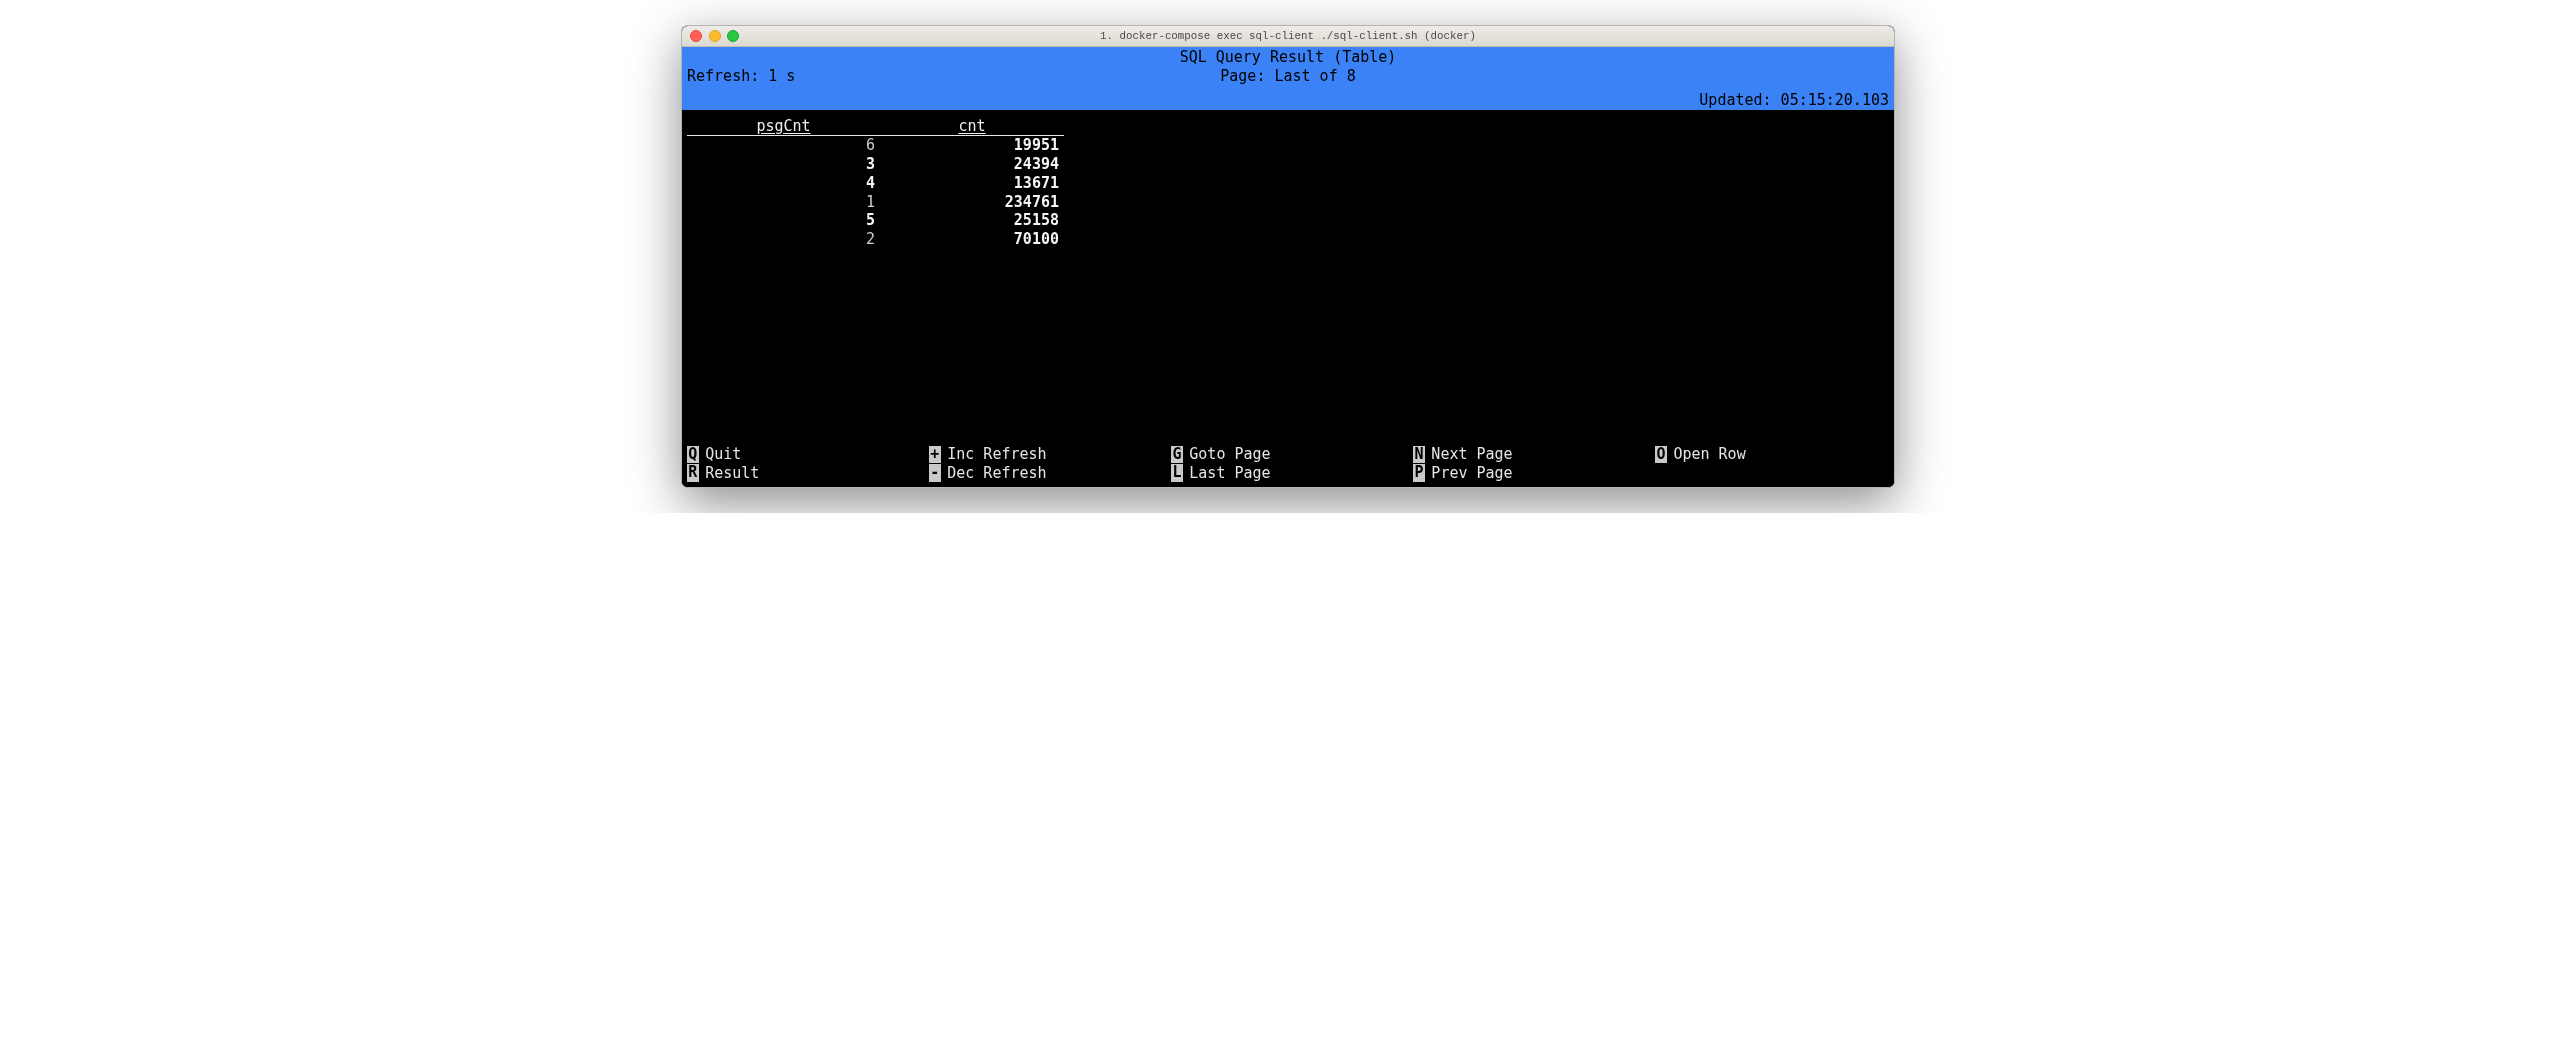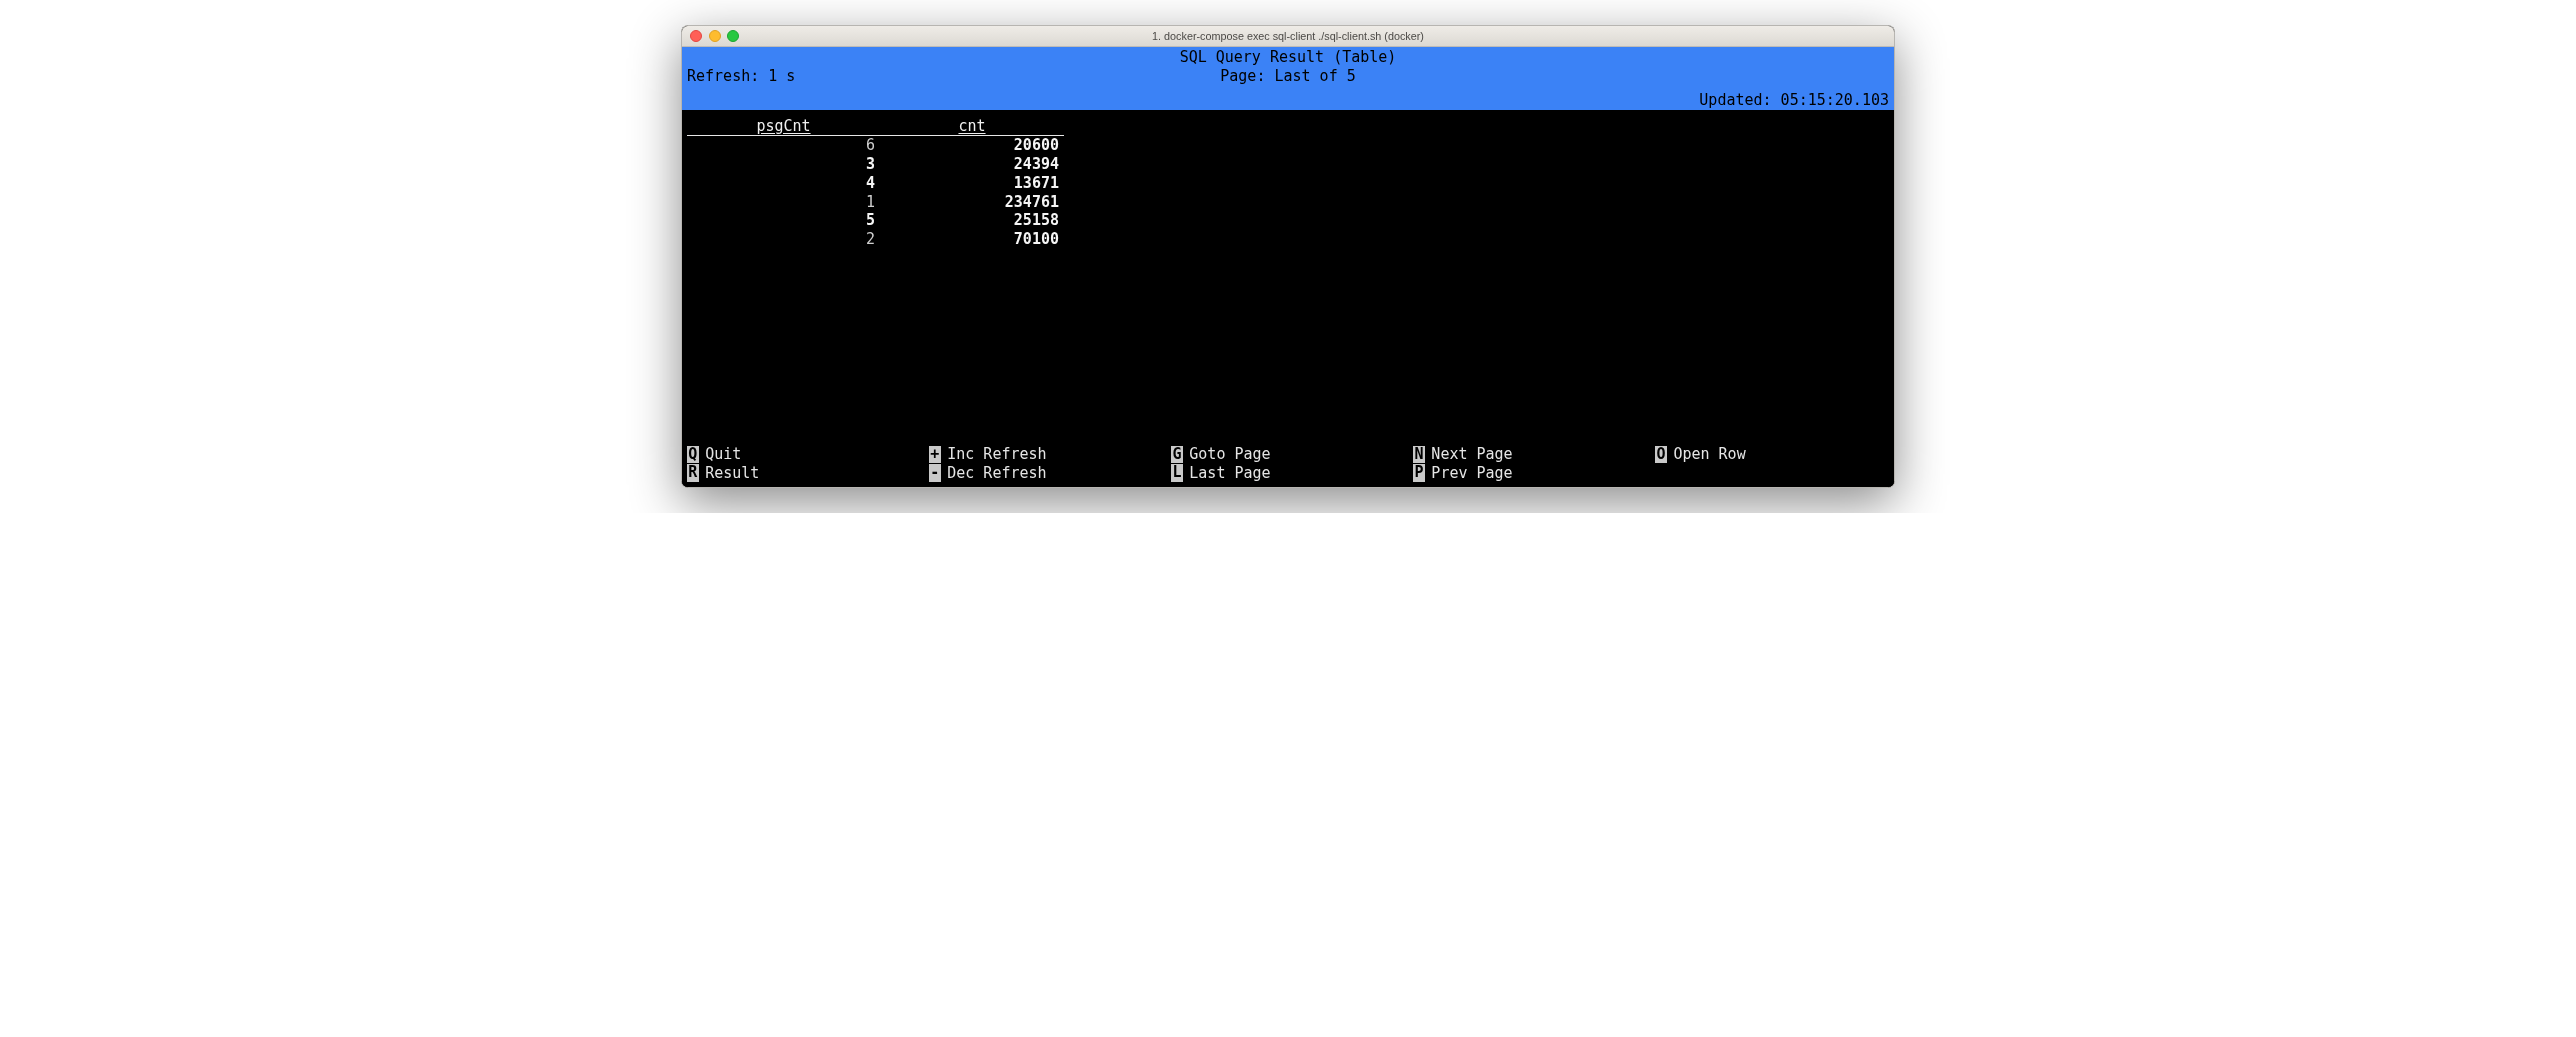--- a/index.html
+++ b/index.html
@@ -24,21 +24,21 @@
     border: 0.8px solid #b7b5b1;
     background: #000;
   }
   .titlebar {
     background: linear-gradient(#efece7, #dcd9d3);
     border-bottom: 0.8px solid #bfbcb7;
     height: 20px;
     display: flex;
     align-items: center;
     position: relative;
-    font-family: Liberation Sans, sans-serif;
+    font-family: Liberation Mono, monospace;
     font-size: 10.8px;
     color: #4c4a47;
   }
   .traffic {
     display: flex;
     gap: 6.6px;
     margin-left: 8.3px;
   }
   .dot { width: 10px; height: 10px; border-radius: 50%; }
   .dot.red    { background:#ff5f57; border:0.8px solid #e24640; }
@@ -151,37 +151,37 @@
       </div>
       <div class="titletext">1. docker-compose exec sql-client ./sql-client.sh (docker)</div>
     </div>
 
     <div class="term">
 
       <div class="headerbar">
         <div class="title-row">SQL Query Result (Table)</div>
         <div class="status-row">
           <span class="status-left">Refresh: 1 s</span>
-          <span class="status-center">Page: Last of 5</span>
+          <span class="status-center">Page: Last of 8</span>
           <span class="status-right">Updated: 05:15:20.103</span>
         </div>
       </div>
 
       <div class="results">
         <table class="result-table">
           <thead>
             <tr>
               <th class="col-psg">psgCnt</th>
               <th class="col-cnt">cnt</th>
             </tr>
           </thead>
           <tbody id="rows-body">
               <tr>
                 <td class="col-psg dim">6</td>
-                <td class="col-cnt bold">20600</td>
+                <td class="col-cnt bold">19951</td>
               </tr>
               <tr>
                 <td class="col-psg bold">3</td>
                 <td class="col-cnt bold">24394</td>
               </tr>
               <tr>
                 <td class="col-psg bold">4</td>
                 <td class="col-cnt bold">13671</td>
               </tr>
               <tr>

